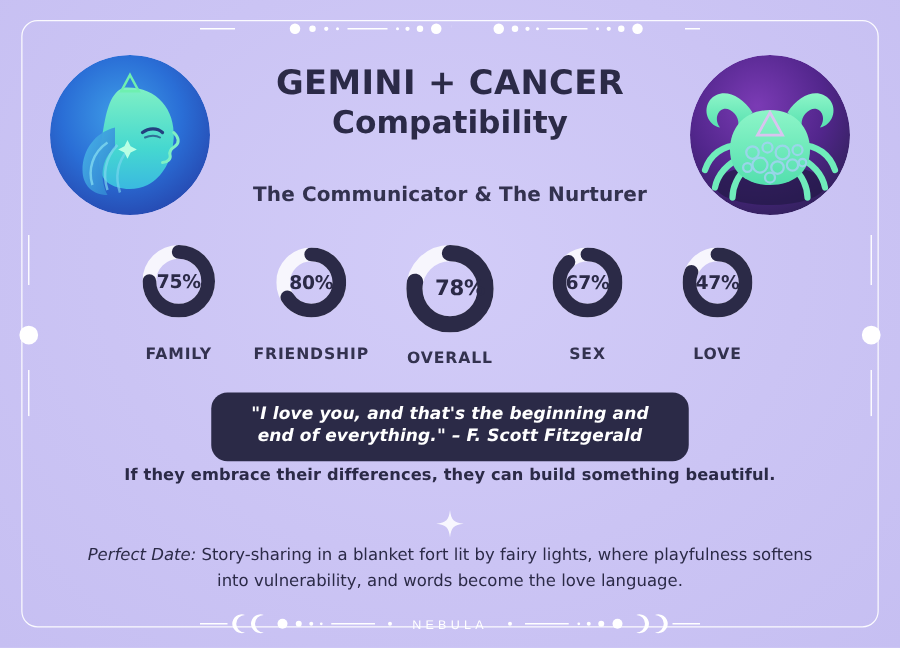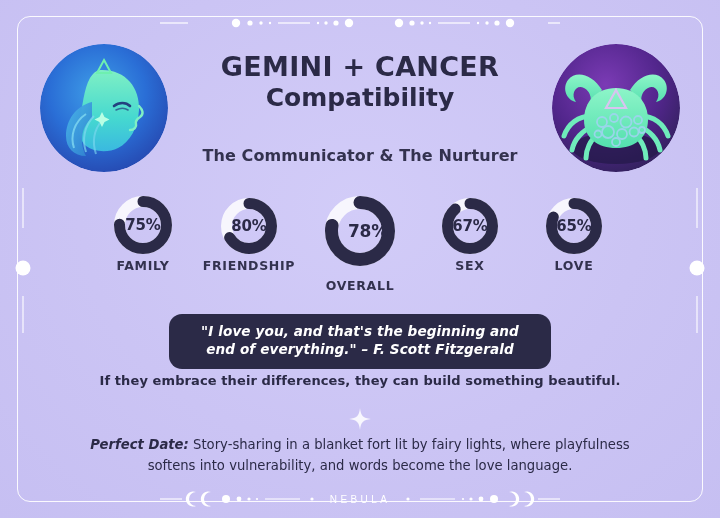--- a/index.html
+++ b/index.html
@@ -76,21 +76,21 @@
   }
   .ring-wrap{position:relative;margin:0 auto;}
   .ring-val{
     position:absolute;left:0;right:0;top:50%;transform:translateY(-50%);
     font-size:15px;font-weight:bold;color:#2b2a47;
     letter-spacing:-0.2px;
   }
   .ring-val.big{font-size:17px;padding-left:16px;}
   .ring-label{
     font-size:12.5px;font-weight:bold;color:#33324f;
-    letter-spacing:0.7px;margin-top:4px;
+    letter-spacing:0.7px;margin-top:21px;
   }
 
   
   .quote{
     position:absolute;left:169px;top:314px;width:382px;
     background:#2b2a47;border-radius:13px;
     padding:9px 14px 10px 14px;box-sizing:border-box;
     text-align:center;
   }
   .quote-text{
@@ -104,21 +104,21 @@
     font-size:13px;font-weight:bold;color:#2b2a47;letter-spacing:0.1px;
   }
   .sparkle{
     position:absolute;left:50%;top:406px;transform:translateX(-50%);
     width:26px;height:26px;
   }
   .perfect{
     position:absolute;left:70px;top:434px;width:580px;text-align:center;
     font-size:13.2px;color:#2b2a47;line-height:1.62;
   }
-  .perfect b{font-weight:bold;font-style:italic;}
+  .perfect b{font-weight:normal;font-style:italic;}
 </style>
 </head>
 <body>
 
 <div class="card">
 
   <div class="frame"></div>
 
   <svg class="orn-top" viewBox="0 0 400 34">
     <g fill="#ffffff" stroke="#ffffff">
@@ -299,21 +299,21 @@
         <div class="ring-wrap" style="width: 56px; height: 56px;"><svg width="56" height="56" viewBox="0 0 56 56">
             <circle cx="28" cy="28" r="22.5" fill="none" stroke="#f7f6fd" stroke-width="11"></circle>
             <circle cx="28" cy="28" r="22.5" fill="none" stroke="#2b2a47" stroke-width="11" stroke-linecap="round" stroke-dasharray="124.40706908215581 16.96460032938488" transform="rotate(-90 28 28)"></circle>
           </svg><div class="ring-val">67%</div></div>
         <div class="ring-label">SEX</div>
       </div>
       <div class="ring-item" style="left: 514px; top: 2px; width: 120px;">
         <div class="ring-wrap" style="width: 56px; height: 56px;"><svg width="56" height="56" viewBox="0 0 56 56">
             <circle cx="28" cy="28" r="22.5" fill="none" stroke="#f7f6fd" stroke-width="11"></circle>
             <circle cx="28" cy="28" r="22.5" fill="none" stroke="#2b2a47" stroke-width="11" stroke-linecap="round" stroke-dasharray="114.51105222334796 26.860617188192734" transform="rotate(-90 28 28)"></circle>
-          </svg><div class="ring-val">65%</div></div>
+          </svg><div class="ring-val">47%</div></div>
         <div class="ring-label">LOVE</div>
       </div>
     </div>
 
   <div class="quote">
     <div class="quote-text">"I love you, and that's the beginning and</div>
     <div class="quote-text">end of everything." – F. Scott Fitzgerald</div>
   </div>
 
   <div class="tagline">If they embrace their differences, they can build something beautiful.</div>

